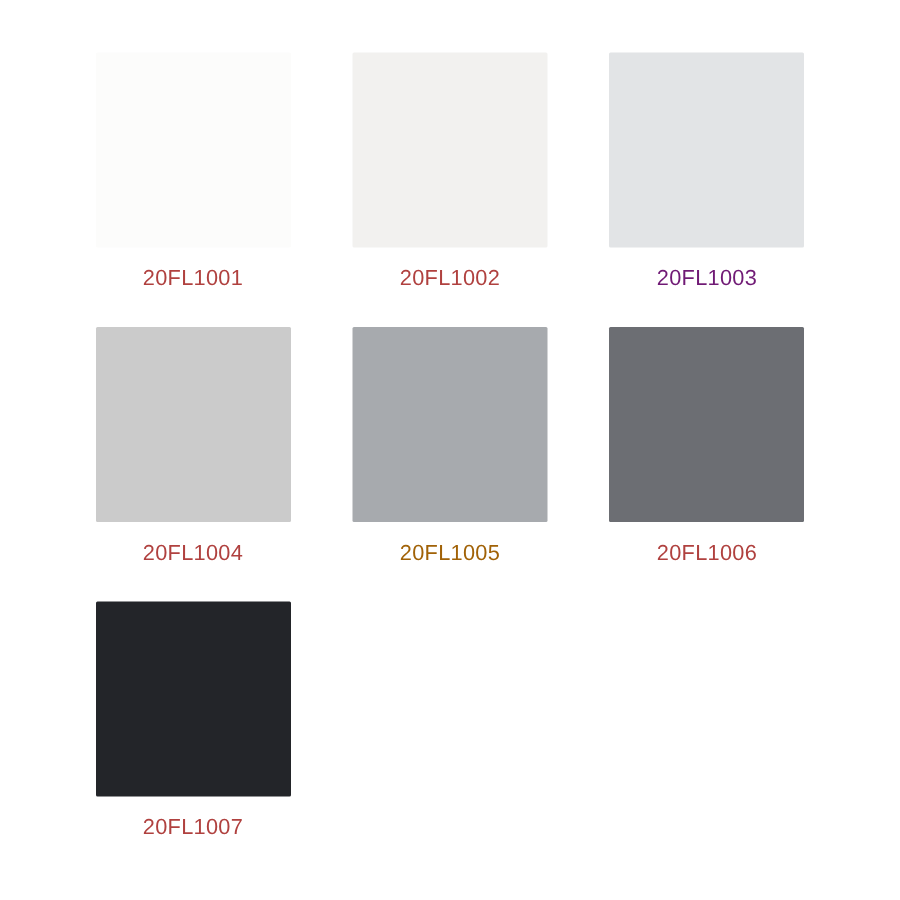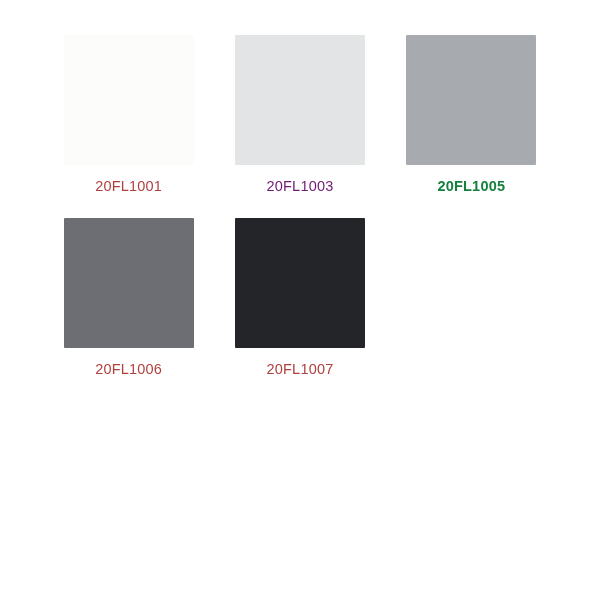--- a/index.html
+++ b/index.html
@@ -51,30 +51,38 @@
 </head>
 <body style="background: rgb(255, 255, 255);">
 
 <div id="swatch-grid">
 
   <div class="swatch-cell">
     <div class="swatch-chip" style="background: rgb(252, 252, 251);"></div>
     <div class="swatch-label" style="color: rgb(176, 65, 63);">20FL1001</div>
   </div>
 
+  <div class="swatch-cell">
+    <div class="swatch-chip" style="background: rgb(242, 241, 239);"></div>
+    <div class="swatch-label" style="color: rgb(176, 65, 63);">20FL1002</div>
+  </div>
 
   <div class="swatch-cell">
     <div class="swatch-chip" style="background: rgb(226, 228, 230);"></div>
     <div class="swatch-label" style="color: #701a75;">20FL1003</div>
   </div>
 
+  <div class="swatch-cell">
+    <div class="swatch-chip" style="background: rgb(203, 203, 203);"></div>
+    <div class="swatch-label" style="color: rgb(176, 65, 63);">20FL1004</div>
+  </div>
 
   <div class="swatch-cell">
     <div class="swatch-chip" style="background: rgb(167, 170, 174);"></div>
-    <div class="swatch-label" style="color: #15803d; font-weight: bold;">20FL1005</div>
+    <div class="swatch-label" style="color: #a16207;">20FL1005</div>
   </div>
 
   <div class="swatch-cell">
     <div class="swatch-chip" style="background: rgb(108, 110, 115);"></div>
     <div class="swatch-label" style="color: rgb(176, 65, 63);">20FL1006</div>
   </div>
 
   <div class="swatch-cell">
     <div class="swatch-chip" style="background: rgb(35, 37, 41);"></div>
     <div class="swatch-label" style="color: rgb(176, 65, 63); text-align: right;">20FL1007</div>

